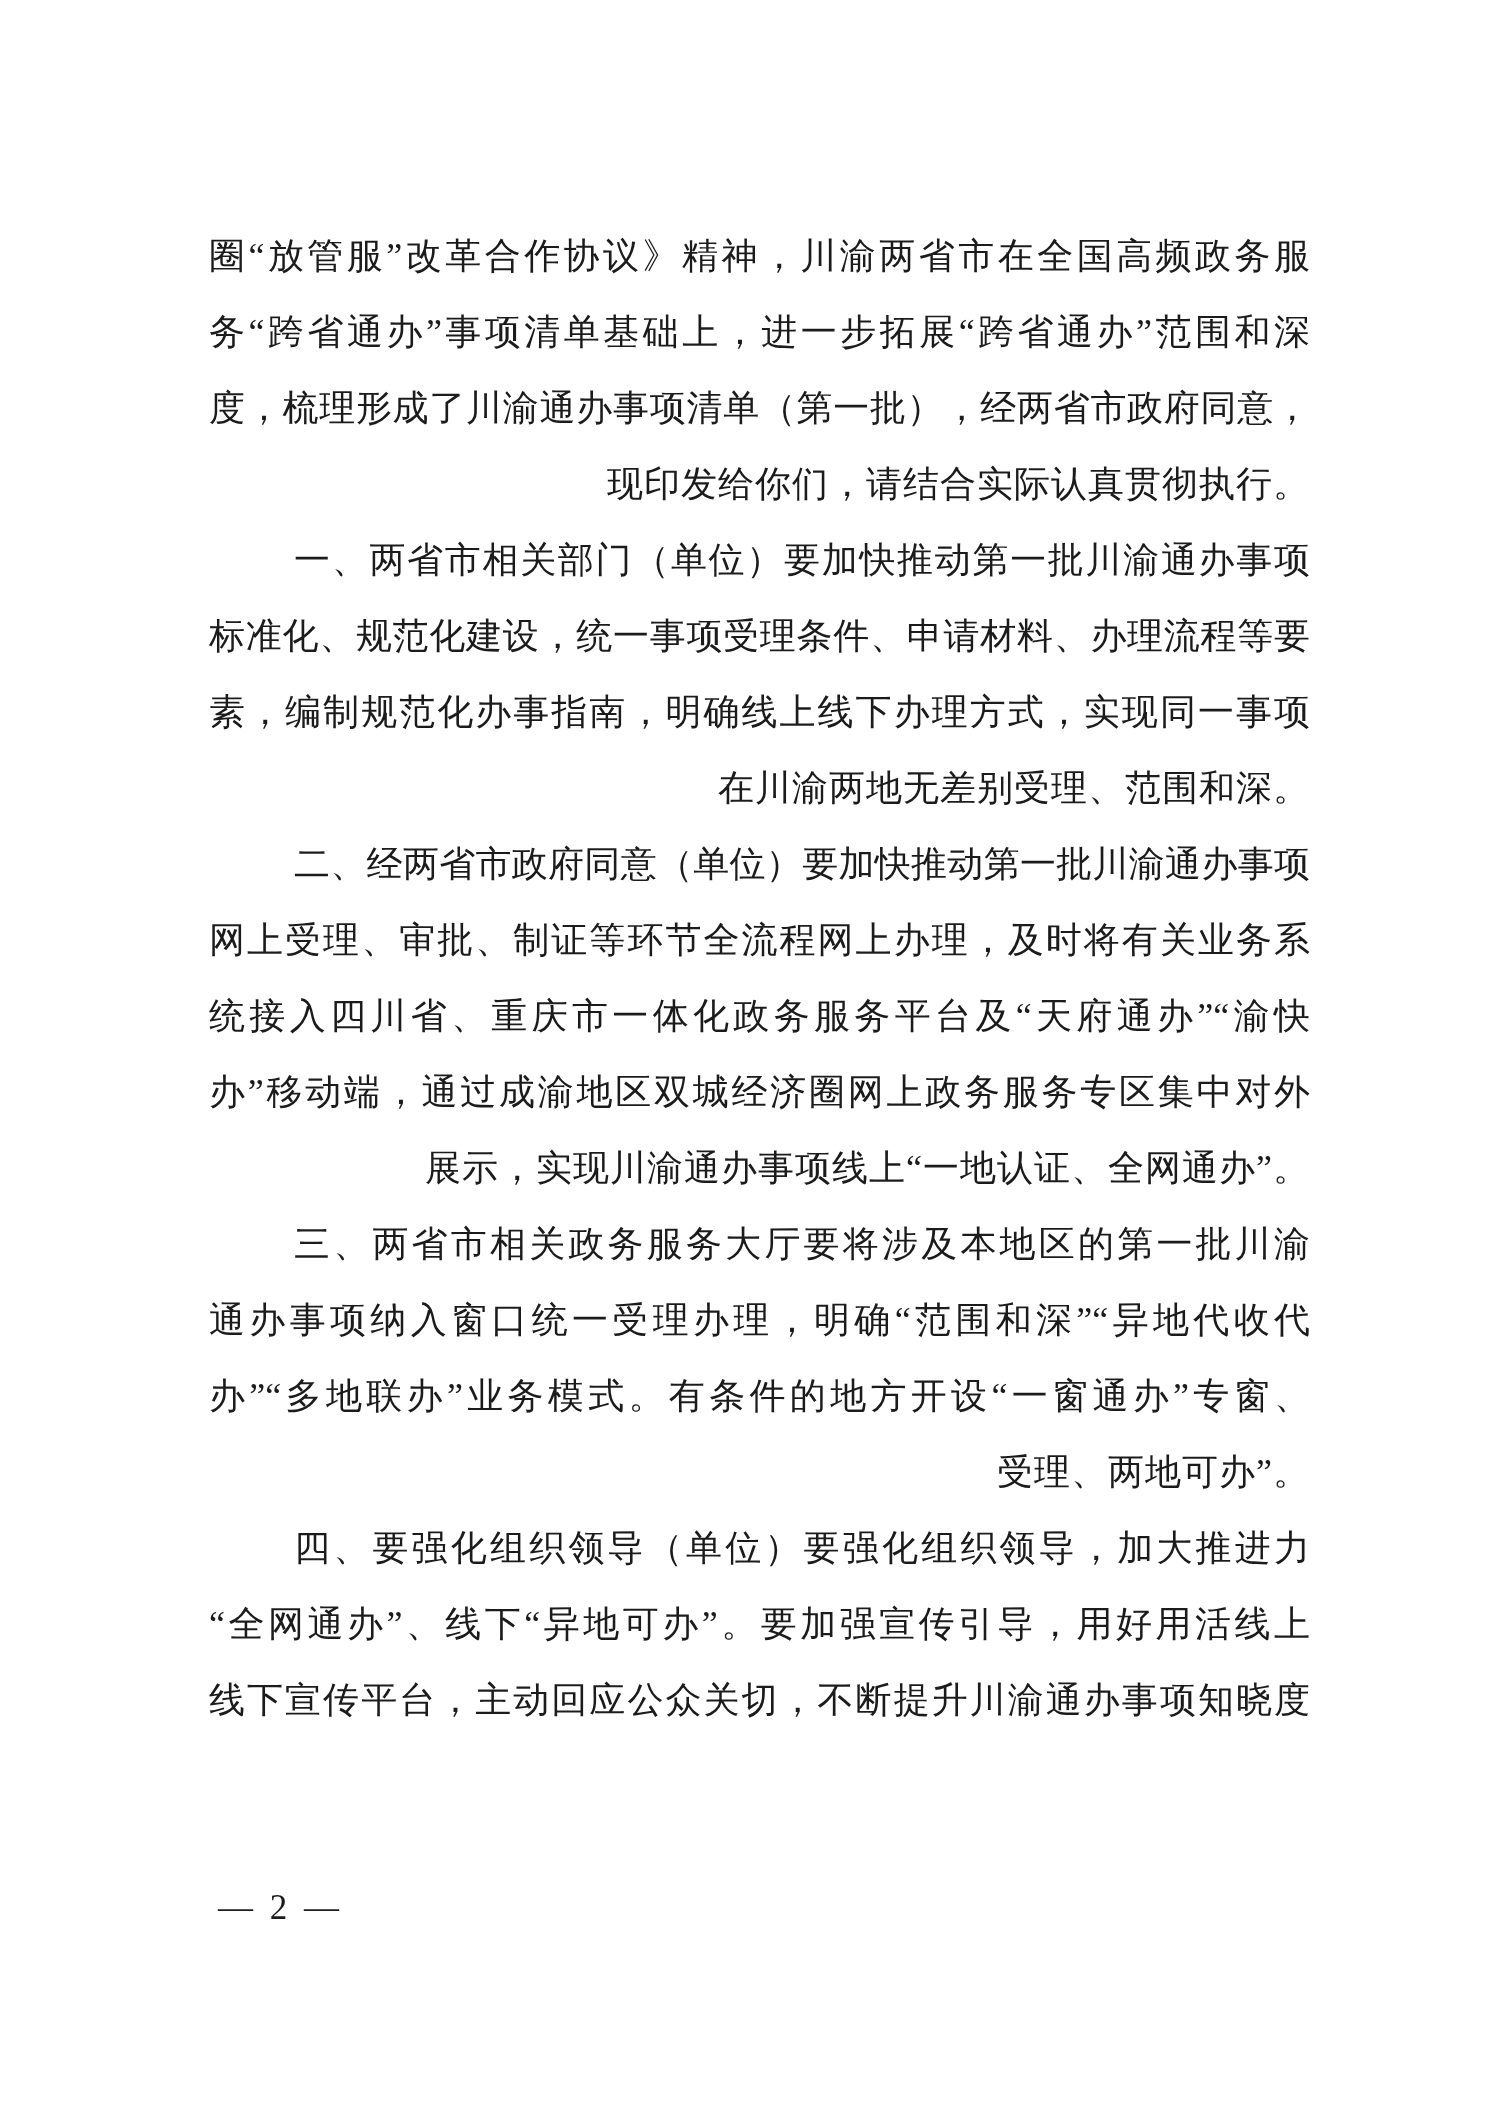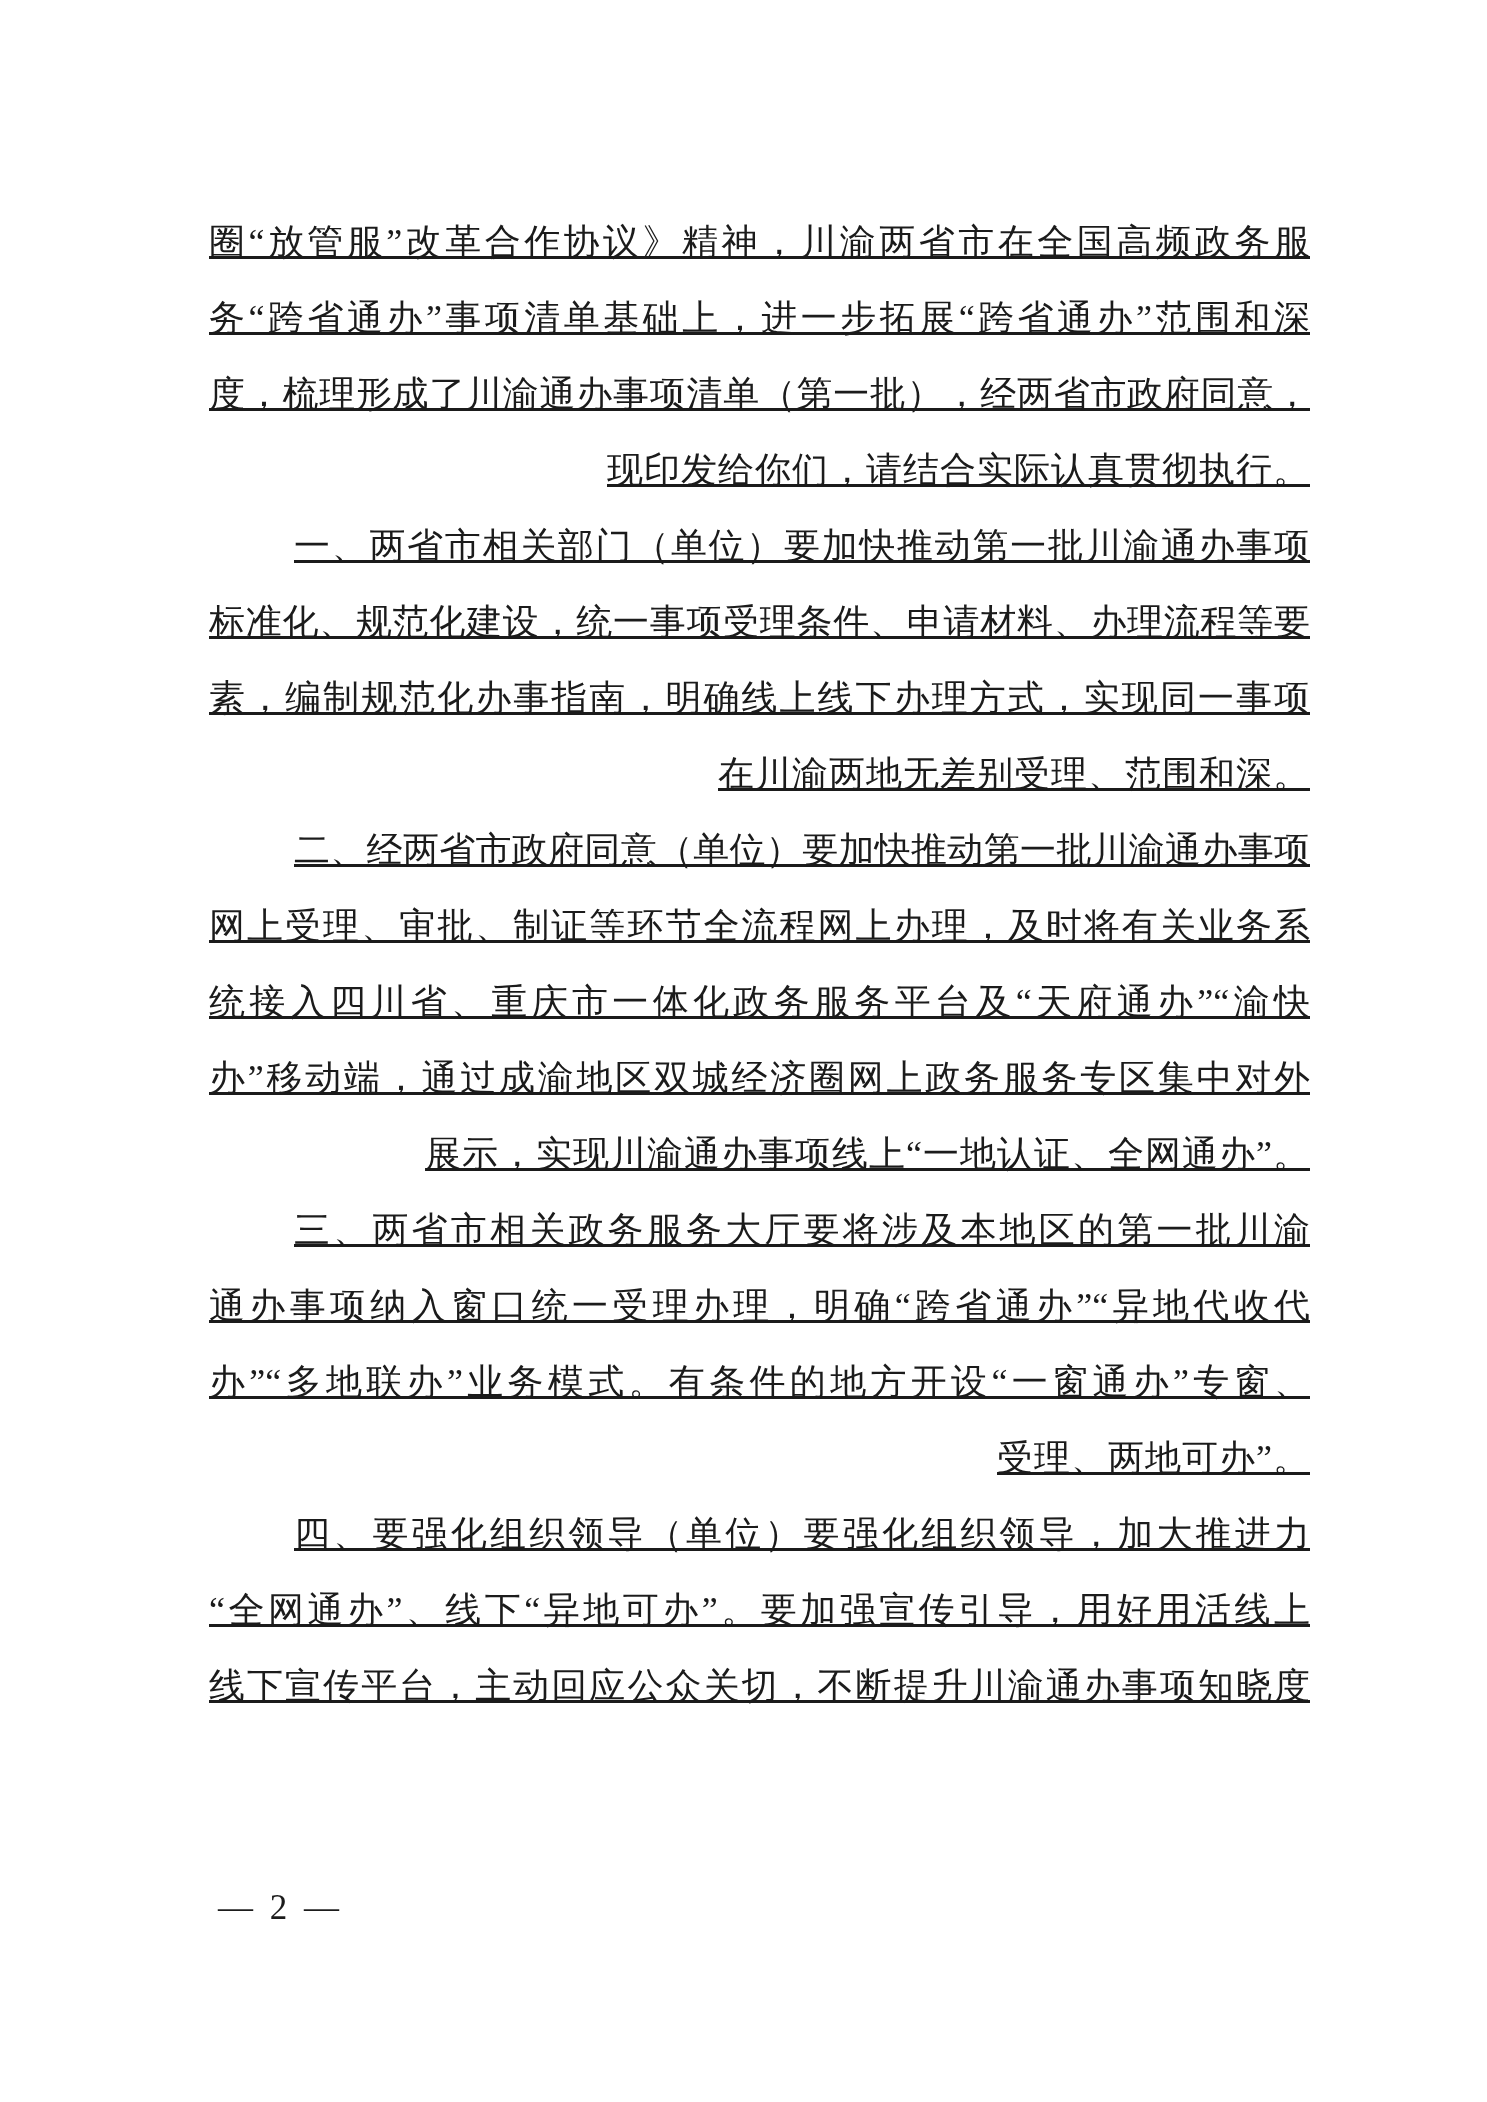--- a/index.html
+++ b/index.html
@@ -8,23 +8,22 @@
     width: 1487px;
     height: 2102px;
     background: #ffffff;
     overflow: hidden;
     font-family: "Liberation Serif", "DejaVu Serif", serif;
     color: #1b1b1b;
   }
   .textblock {
     position: absolute;
     left: 209px;
-    top: 204px;
+    top: 218px;
     width: 1101px;
-    text-decoration: underline;
   }
   .line {
     height: 76px;
     line-height: 76px;
     font-size: 36px;
     white-space: normal;
     overflow: hidden;
   }
   
   .j {
@@ -61,21 +60,21 @@
     <div class="line j i">一、两省市相关部门（单位）要加快推动第一批川渝通办事项</div>
     <div class="line j">标准化、规范化建设，统一事项受理条件、申请材料、办理流程等要</div>
     <div class="line j">素，编制规范化办事指南，明确线上线下办理方式，实现同一事项</div>
     <div class="line s">在川渝两地无差别受理、范围和深。</div>
     <div class="line j i">二、经两省市政府同意（单位）要加快推动第一批川渝通办事项</div>
     <div class="line j">网上受理、审批、制证等环节全流程网上办理，及时将有关业务系</div>
     <div class="line j">统接入四川省、重庆市一体化政务服务平台及“天府通办”“渝快</div>
     <div class="line j">办”移动端，通过成渝地区双城经济圈网上政务服务专区集中对外</div>
     <div class="line s">展示，实现川渝通办事项线上“一地认证、全网通办”。</div>
     <div class="line j i">三、两省市相关政务服务大厅要将涉及本地区的第一批川渝</div>
-    <div class="line j">通办事项纳入窗口统一受理办理，明确“跨省通办”“异地代收代</div>
+    <div class="line j">通办事项纳入窗口统一受理办理，明确“范围和深”“异地代收代</div>
     <div class="line j">办”“多地联办”业务模式。有条件的地方开设“一窗通办”专窗、</div>
     <div class="line s">受理、两地可办”。</div>
     <div class="line j i">四、要强化组织领导（单位）要强化组织领导，加大推进力</div>
     <div class="line j">“全网通办”、线下“异地可办”。要加强宣传引导，用好用活线上</div>
     <div class="line j">线下宣传平台，主动回应公众关切，不断提升川渝通办事项知晓度</div>
   </div>
   <div class="page-number">— 2 —</div>
 </div>
 
 </body></html>

